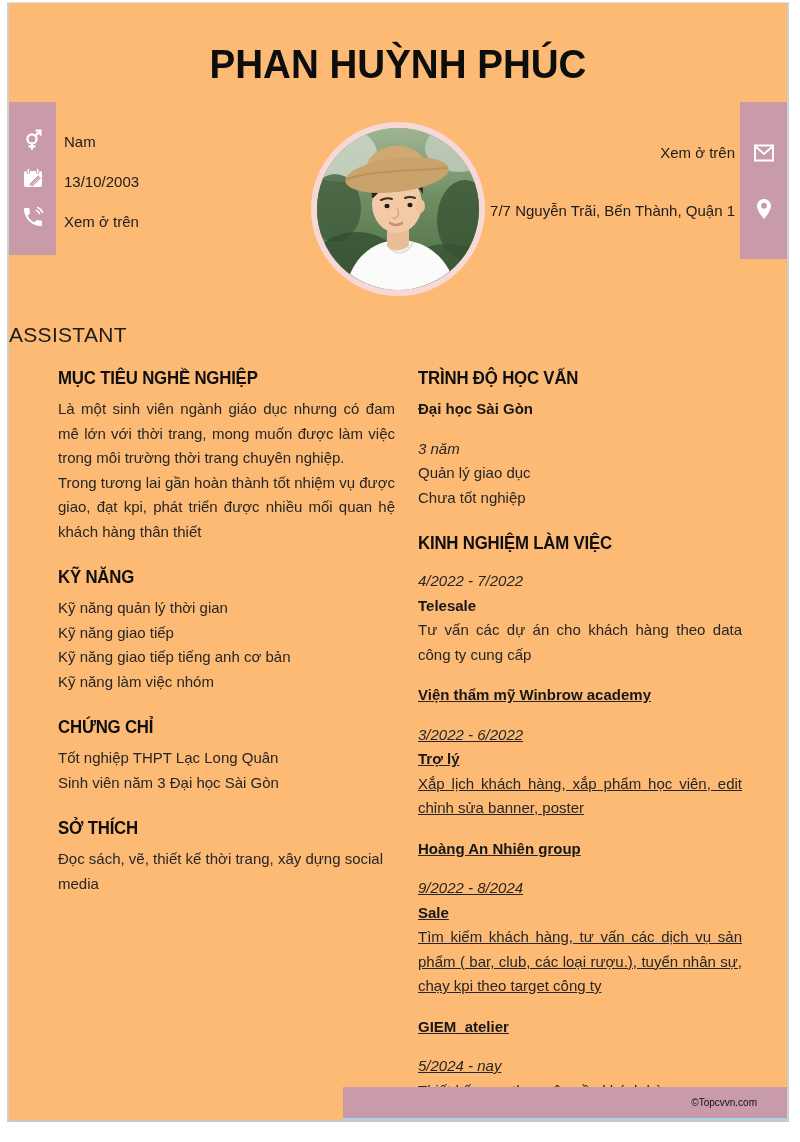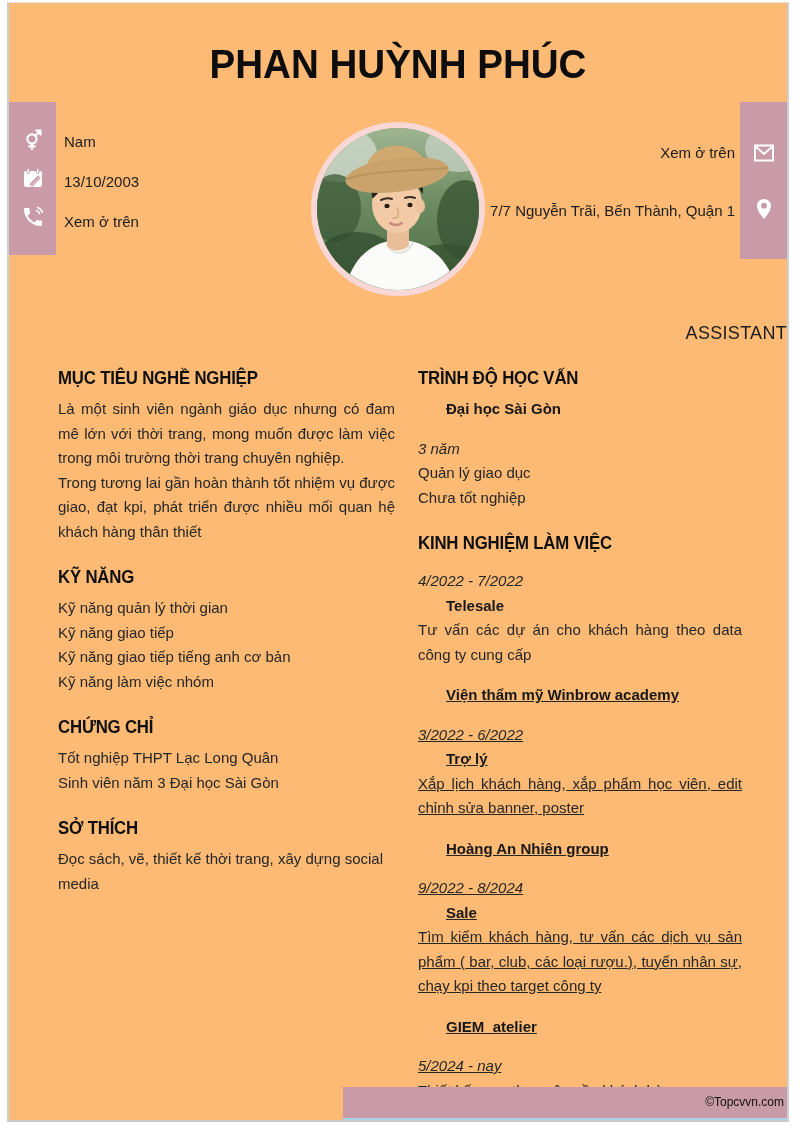--- a/index.html
+++ b/index.html
@@ -18,39 +18,39 @@
   .band-icon{position:absolute;left:50%;transform:translateX(-50%);width:24px;height:24px;}
   .band-icon svg{display:block;width:24px;height:24px;}
   .contact-line{position:absolute;font-size:15px;line-height:24px;color:#1c1c1c;}
   .contact-left{left:55px;text-align:left;}
   .contact-right{right:52px;text-align:right;width:250px;line-height:24.5px;}
   
   .photo-ring{position:absolute;left:50%;top:119px;transform:translateX(-50%);
               width:162px;height:162px;border-radius:50%;border:6px solid #f8d8d6;
               overflow:hidden;background:#88a078;}
   .photo-ring svg{display:block;width:162px;height:162px;}
-  .role{position:absolute;left:0;top:320px;width:100%;text-align:right;
-        font-size:18px;color:#1c1c1c;letter-spacing:.3px;}
+  .role{position:absolute;left:0;top:320px;width:100%;text-align:left;
+        font-size:21px;color:#1c1c1c;letter-spacing:.3px;}
   
   .col{position:absolute;top:364px;font-size:15px;line-height:24.5px;color:#262626;}
   .col-left{left:49px;width:337px;}
   .col-right{left:409px;width:324px;}
   h2{font-size:17.5px;line-height:22px;font-weight:bold;color:#0f0f0f;
      margin:0 0 8px 0;letter-spacing:-.2px;transform-origin:left center;transform:scaleX(.96);
      white-space:nowrap;}
   .gap-top{margin-top:22px;}
   p{margin:0;}
   .just{text-align:justify;}
-  .b{font-weight:bold;color:#171717;margin-left:28px;}
+  .b{font-weight:bold;color:#171717;}
   .i{font-style:italic;margin-top:15px;}
   .job{margin-top:16px;text-decoration:underline;}
   
   .footer-band{position:absolute;left:334px;right:0;bottom:0;height:31px;
                border-bottom:2px solid #a9d3ea;text-align:right;
-               font-size:12px;line-height:31px;color:#111;padding-right:3px;}
+               font-size:10px;line-height:31px;color:#111;padding-right:30px;}
 </style>
 </head>
 <body>
 
 <div class="page">
 
   <h1 class="cv-name">PHAN HUỲNH PHÚC</h1>
 
   <div class="side-band left" style="background:#c99aa7">
     <span class="band-icon" style="top:26px">

